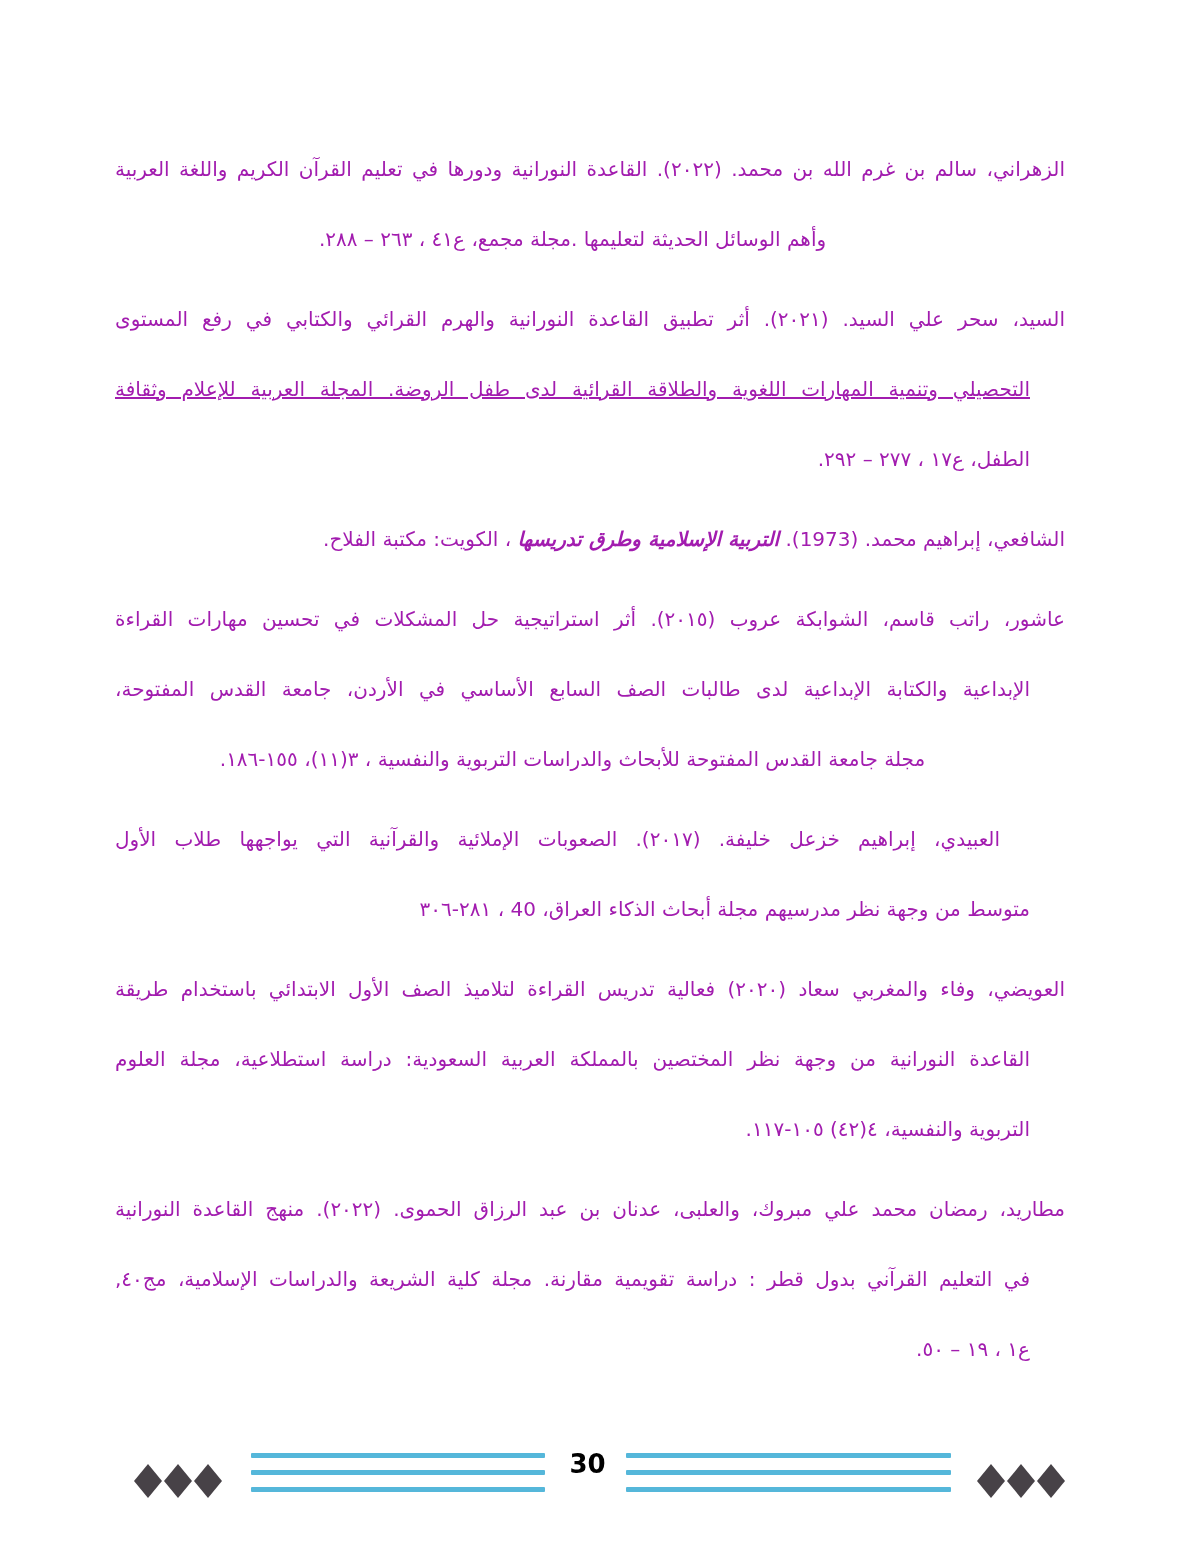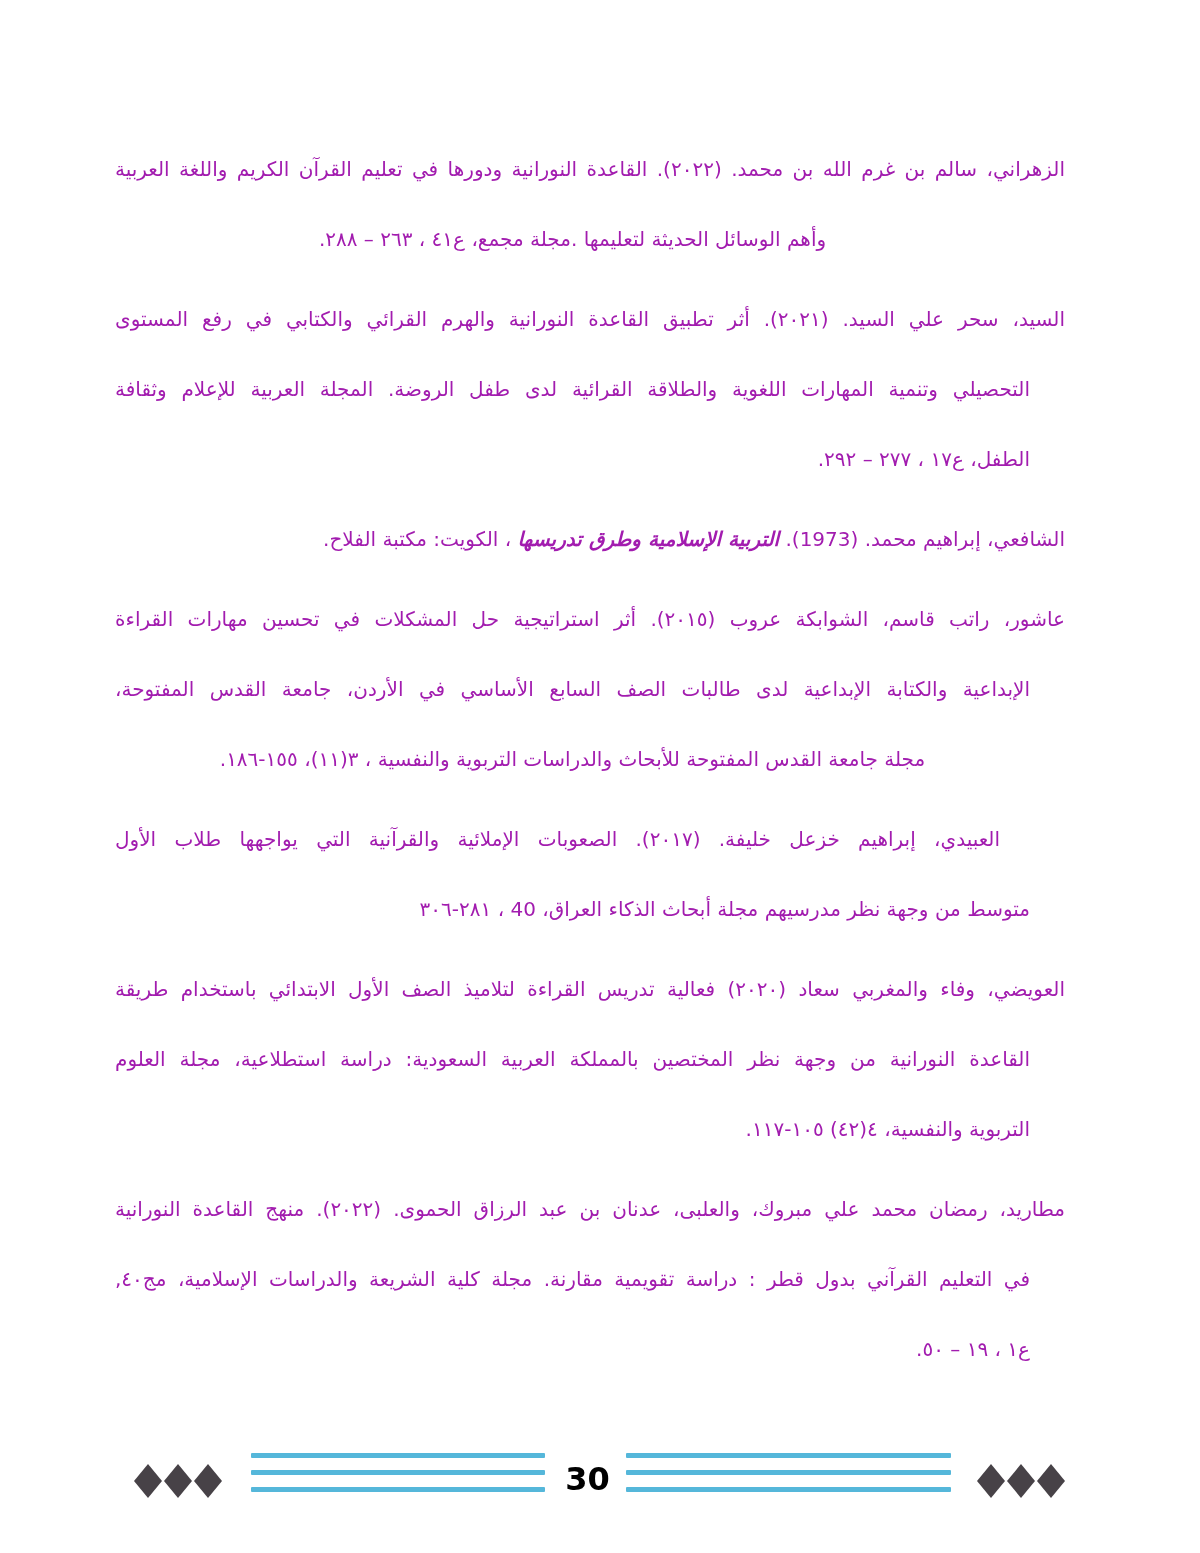--- a/index.html
+++ b/index.html
@@ -22,36 +22,35 @@
   .footer{position:absolute;left:0;top:0;width:1200px;height:1553px;pointer-events:none;}
   .diamond-group{position:absolute;display:flex;align-items:center;}
   .diamond{
     width:28px;height:34px;margin:0 1px;
     clip-path:polygon(50% 0,100% 50%,50% 100%,0 50%);
   }
   .rules-block{position:absolute;}
   .rule{height:5px;margin-bottom:12px;border-radius:1px;}
   .page-number{
     position:absolute;left:545px;top:1444px;width:85px;height:40px;
-    text-align:center;font-size:32px;font-weight:bold;line-height:40px;
+    text-align:center;font-size:26px;font-weight:bold;line-height:40px;
     font-family:"DejaVu Sans", sans-serif;
-    margin-top:15px;
   }
 </style>
 </head>
 <body>
 
 <main class="refs">
     <div class="reference">
       <div class="line align-justify" style="padding-right: 0px;">الزهراني، سالم بن غرم الله بن محمد. (٢٠٢٢). القاعدة النورانية ودورها في تعليم القرآن الكريم واللغة العربية</div>
       <div class="line align-center" style="padding-right: 35px;">وأهم الوسائل الحديثة لتعليمها .مجلة مجمع، ع٤١ ، ٢٦٣ – ٢٨٨.</div>
     </div>
     <div class="reference">
       <div class="line align-justify" style="padding-right: 0px;">السيد، سحر علي السيد. (٢٠٢١). أثر تطبيق القاعدة النورانية والهرم القرائي والكتابي في رفع المستوى</div>
-      <div class="line align-justify" style="padding-right: 35px;">التحصيلي وتنمية المهارات اللغوية والطلاقة القرائية لدى طفل الروضة. المجلة العربية للإعلام وثقافة</div>
+      <div class="line align-justify" style="padding-right: 35px; text-decoration: underline;">التحصيلي وتنمية المهارات اللغوية والطلاقة القرائية لدى طفل الروضة. المجلة العربية للإعلام وثقافة</div>
       <div class="line align-right" style="padding-right: 35px;">الطفل، ع١٧ ، ٢٧٧ – ٢٩٢.</div>
     </div>
     <div class="reference">
       <div class="line align-right" style="padding-right: 0px;"><span>الشافعي، إبراهيم محمد. (1973). </span><span class="seg-bold-italic">التربية الإسلامية وطرق تدريسها</span><span> ، الكويت: مكتبة الفلاح.</span></div>
     </div>
     <div class="reference">
       <div class="line align-justify" style="padding-right: 0px;">عاشور، راتب قاسم، الشوابكة عروب (٢٠١٥). أثر استراتيجية حل المشكلات في تحسين مهارات القراءة</div>
       <div class="line align-justify" style="padding-right: 35px;">الإبداعية والكتابة الإبداعية لدى طالبات الصف السابع الأساسي في الأردن، جامعة القدس المفتوحة،</div>
       <div class="line align-center" style="padding-right: 35px;">مجلة جامعة القدس المفتوحة للأبحاث والدراسات التربوية والنفسية ، ٣(١١)، ١٥٥-١٨٦.</div>
     </div>

